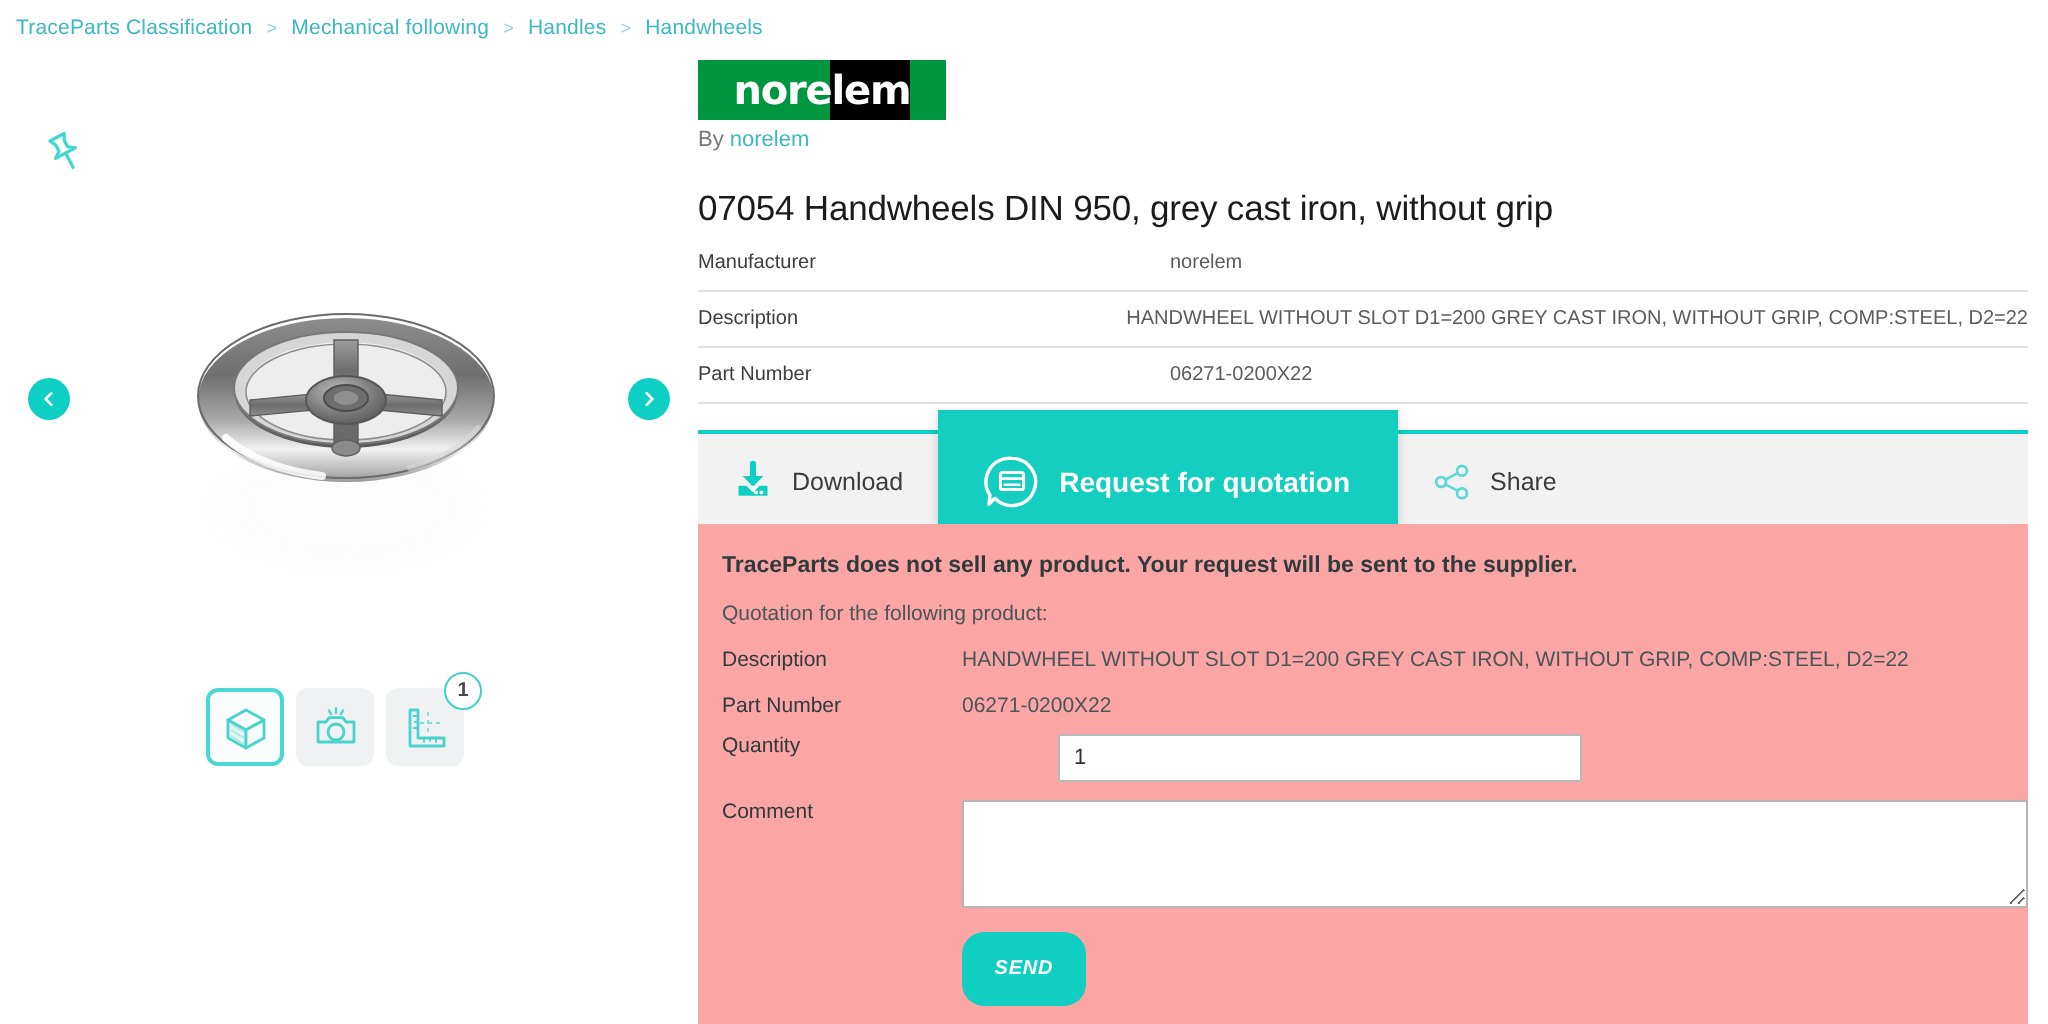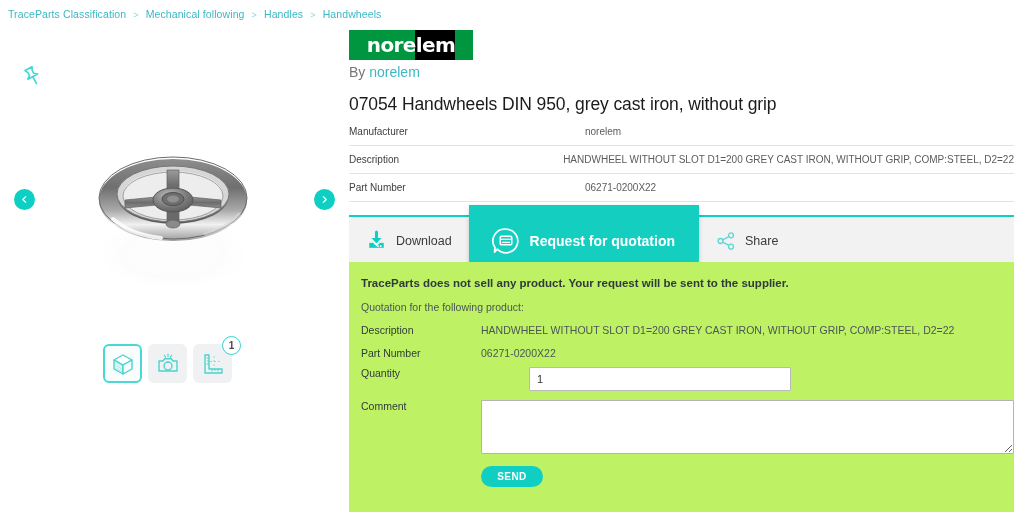--- a/index.html
+++ b/index.html
@@ -56,21 +56,21 @@
     position:absolute; left:4px; top:4px; width:124px; height:30px;
     background:#009640; overflow:hidden;
   }
   .logo .blk { position:absolute; left:66px; top:0; width:40px; height:30px; background:#000; }
   .logo .txt {
     position:absolute; left:0; top:0; width:124px; height:30px;
     display:flex; align-items:center; justify-content:center;
     color:#fff; font-weight:bold; font-size:20px; letter-spacing:-.6px;
     font-family:"DejaVu Sans", sans-serif;
   }
-  .byline { position:absolute; left:4px; top:38px; font-size:14px; color:#777; }
+  .byline { position:absolute; left:4px; top:38px; font-size:11px; color:#777; }
   .byline a { color:#3cb8c4; text-decoration:none; cursor:pointer; }
   .title {
     position:absolute; left:4px; top:56px; font-size:17.5px; color:#1b1b1b;
     font-weight:normal; letter-spacing:-.1px; white-space:nowrap;
   }
 
   
   .spec { position:absolute; left:4px; top:92px; width:665px; }
   .spec-row {
     display:flex; align-items:center; height:28px;
@@ -92,21 +92,21 @@
   .tab.active {
     background:#14cfc0; color:#fff; font-weight:bold; font-size:14px;
     box-shadow:0 2px 5px rgba(0,0,0,.17);
     margin-top:-12px; padding-top:12px; padding-left:22px; padding-right:24px;
   }
   .tab .ic { display:flex; align-items:center; }
 
   
   .quote {
     position:absolute; left:4px; top:236px; width:665px; height:250px;
-    background:#bef264;
+    background:#fca5a5;
   }
   .q-note { position:absolute; left:12px; top:15px; font-size:11.5px; color:#2f3b3b; font-weight:bold; }
   .q-sub  { position:absolute; left:12px; top:39px; font-size:10.5px; color:#4a5656; }
   .q-row  { position:absolute; left:12px; display:flex; align-items:flex-start; font-size:10.5px; }
   .q-row .k { width:120px; color:#2f3b3b; }
   .q-row .v { color:#4a5656; white-space:nowrap; }
   #qty-row { top:62px; }
   #pn-row  { top:85px; }
   #quantity-row { top:105px;gap:48px; }
   #comment-row  { top:138px; }
@@ -115,24 +115,24 @@
     width:262px; height:24px; border:1px solid #b9b9b9; background:#fff;
     font-family:"Liberation Sans", sans-serif; font-size:11px; color:#333;
     padding:0 7px; border-radius:1px; outline:none;
   }
   .comment-input {
     width:533px; height:54px; border:1px solid #b4b4b4; background:#fff;
     font-family:"Liberation Sans", sans-serif; font-size:11px; color:#333;
     padding:5px 7px; border-radius:1px; outline:none; resize:both;
   }
   .send-btn {
-    position:absolute; left:132px; top:204px; width:62px; height:21px;
+    position:absolute; left:132px; top:204px; width:62px; height:37px;
     background:#10cfc2; color:#fff; border:none; border-radius:11px;
     font-family:"Liberation Sans", sans-serif; font-size:10px; font-weight:bold;
-    letter-spacing:.4px; cursor:pointer;
+    letter-spacing:.4px; cursor:pointer;font-style:italic;
   }
 </style>
 </head>
 <body>
 
 <div id="page">
 
   <div class="breadcrumb">
     <span class="crumb">TraceParts Classification</span>
     <span class="sep">&gt;</span>

